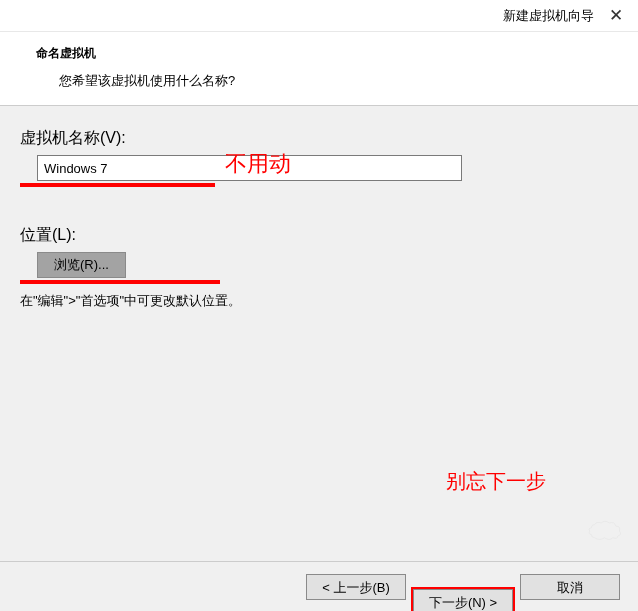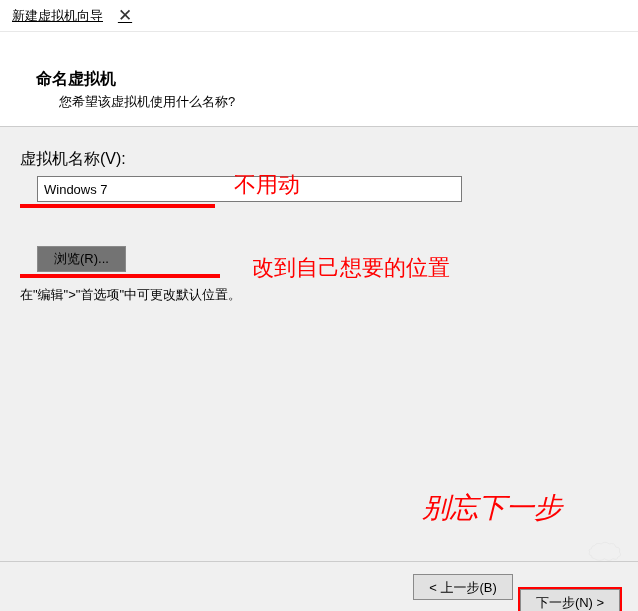--- a/index.html
+++ b/index.html
@@ -1,36 +1,36 @@
 <!DOCTYPE html>
 <html><head>
   <meta charset="utf-8">
   <style>
     * { box-sizing: border-box; margin: 0; padding: 0; }
     body { font-family: "Microsoft YaHei", "SimSun", Arial, sans-serif; font-size: 13px; background: #fff; width: 638px; height: 611px; overflow: hidden; position: relative; }
-    .titlebar { height: 32px; display: flex; align-items: center; justify-content: flex-start; padding: 0 0 0 12px; background: #fff; border-bottom: 1px solid #e8e8e8; text-decoration: underline; }
+    .titlebar { height: 32px; display: flex; align-items: center; justify-content: flex-end; padding: 0 0 0 12px; background: #fff; border-bottom: 1px solid #e8e8e8; }
     .title { font-size: 13px; color: #000; }
     .close-btn { width: 44px; height: 32px; display: flex; align-items: center; justify-content: center; color: #333; font-size: 17px; }
     .header { background: #fff; padding: 13px 24px 15px 24px; border-bottom: 1px solid #ccc; }
-    .header-title { font-weight: bold; font-size: 16px; color: #000; padding-left: 12px; margin-top: 24px; }
-    .header-sub { font-size: 13px; color: #000; padding-left: 35px; margin-top: 3px; }
+    .header-title { font-weight: bold; font-size: 12px; color: #000; padding-left: 12px; }
+    .header-sub { font-size: 13px; color: #000; padding-left: 35px; margin-top: 10px; }
     .content { background: #f0f0f0; padding: 22px 20px 10px 20px; height: 480px; position: relative; }
     .field-label { font-size: 16px; color: #000; margin-bottom: 6px; }
     .input-row { display: flex; align-items: center; gap: 8px; margin-bottom: 4px; padding-left: 17px; }
     .text-input { font-family: inherit; font-size: 13px; padding: 4px 6px; border: 1px solid #7a7a7a; background: #fff; height: 26px; }
     .name-input { width: 425px; }
     .location-input { width: 480px; }
-    .browse-btn { font-family: inherit; font-size: 13px; padding: 3px 16px; height: 26px; background: #737373; border: 1px solid #8a8a8a; cursor: pointer; }
+    .browse-btn { font-family: inherit; font-size: 13px; padding: 3px 16px; height: 26px; background: #a3a3a3; border: 1px solid #8a8a8a; cursor: pointer; }
     .redline { height: 4px; background: #ff0000; margin-top: -2px; }
     .redline.r1 { width: 195px; }
     .redline.r2 { width: 200px; }
     .anno { color: #ff0000; font-size: 22px; font-weight: 500; position: absolute; }
-    .anno1 { left: 234px; top: 43px; }
+    .anno1 { left: 225px; top: 43px; }
     .anno2 { left: 252px; top: 126px; }
-    .anno3 { right: 76px; top: 362px; font-size: 28px; font-style: italic; }
+    .anno3 { right: 92px; top: 362px; font-size: 20px; }
     .hint { font-size: 13px; color: #000; margin-top: 8px; }
     .spacer1 { height: 38px; }
     .footer { position: absolute; left: 0; right: 0; bottom: 0; height: 50px; border-top: 1px solid #ccc; background: #f0f0f0; display: flex; align-items: center; justify-content: flex-end; padding-right: 18px; gap: 7px; }
     .btn { font-family: inherit; font-size: 13px; padding: 4px 0; width: 100px; height: 26px; background: #e1e1e1; border: 1px solid #8a8a8a; cursor: pointer; }
     .btn.highlight { outline: 2px solid #ff0000; outline-offset: 0px; margin-top: 30px; }
     .watermark { position: absolute; right: 10px; bottom: 38px; color: #ddd; font-size: 11px; opacity: 0.6; pointer-events: none; }
     .watermark svg { width: 42px; height: 28px; }
   </style>
 </head>
 <body>
@@ -51,33 +51,34 @@
 
   <div class="field-label">虚拟机名称(V):</div>
   <div class="input-row">
     <input type="text" class="text-input name-input" value="Windows 7" style="">
   </div>
   <div class="redline r1"></div>
   <div class="anno anno1">不用动</div>
 
   <div class="spacer1"></div>
 
+  <div class="field-label">位置(L):</div>
   <div class="input-row">
     <button class="browse-btn">浏览(R)...</button>
   </div>
   <div class="redline r2"></div>
-  <div class="anno anno2">改到自己想要的位置</div>
 
   <div class="hint">在"编辑"&gt;"首选项"中可更改默认位置。</div>
 
   <div class="anno anno3">别忘下一步</div>
 
   <div class="watermark">
     <svg viewBox="0 0 50 34">
         <path d="M10 24 Q6 24 6 20 Q2 20 4 16 Q2 12 6 12 Q6 8 10 8 Q12 4 18 6 Q22 2 28 6 Q34 4 36 10 Q42 10 40 16 Q44 20 38 22 Q38 26 32 24 Q28 28 22 24 Q16 28 10 24 Z" fill="none" stroke="#e0e0e0" stroke-width="1"></path>
       </svg>
   </div>
 </div>
 
 <div class="footer">
   <button class="btn">&lt; 上一步(B)</button>
   <button class="btn highlight">下一步(N) &gt;</button>
+  <button class="btn">取消</button>
 </div>
 
 </body></html>

